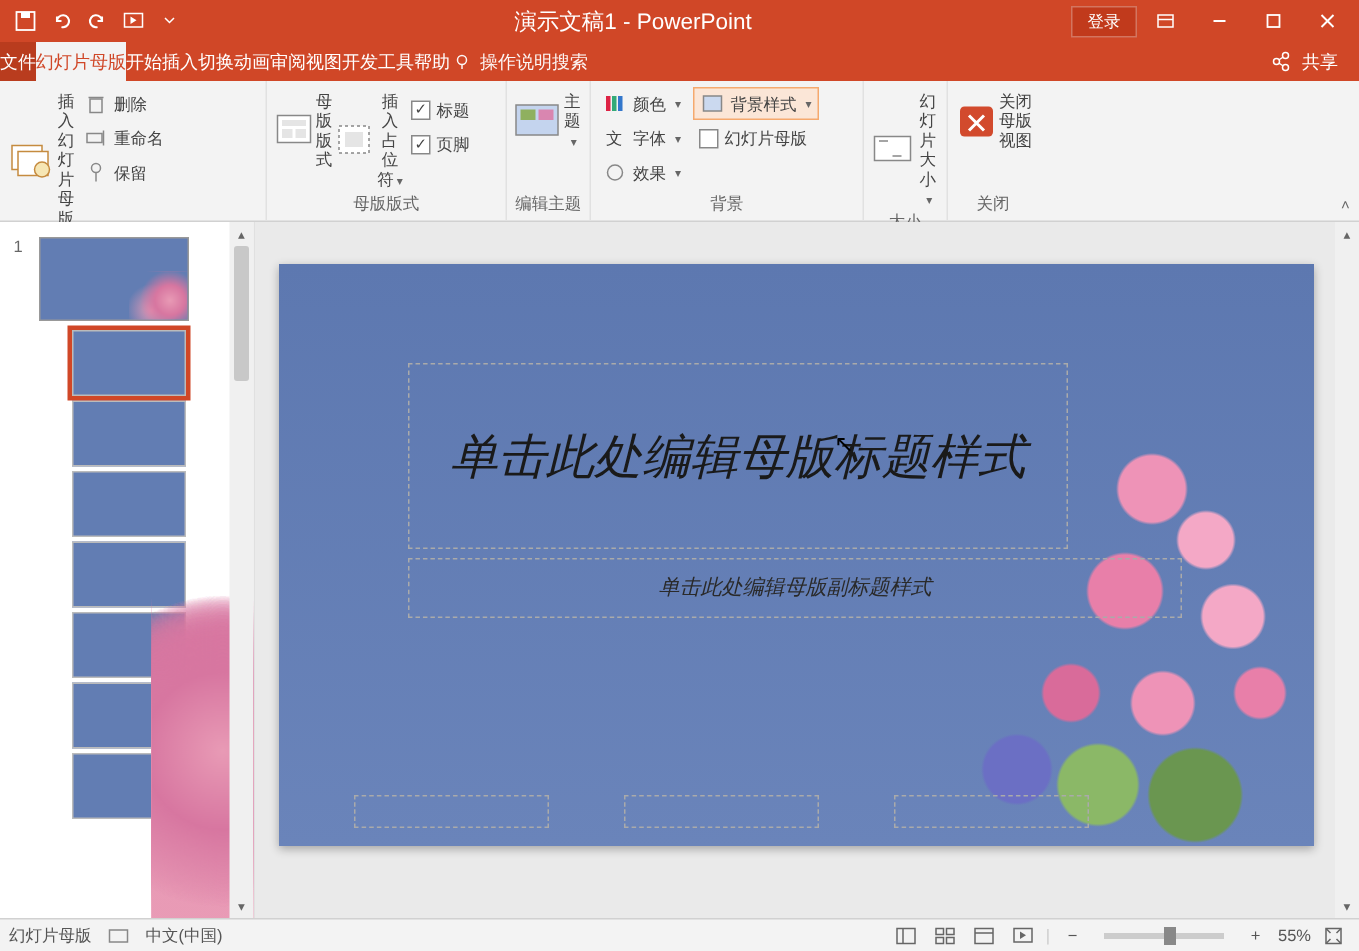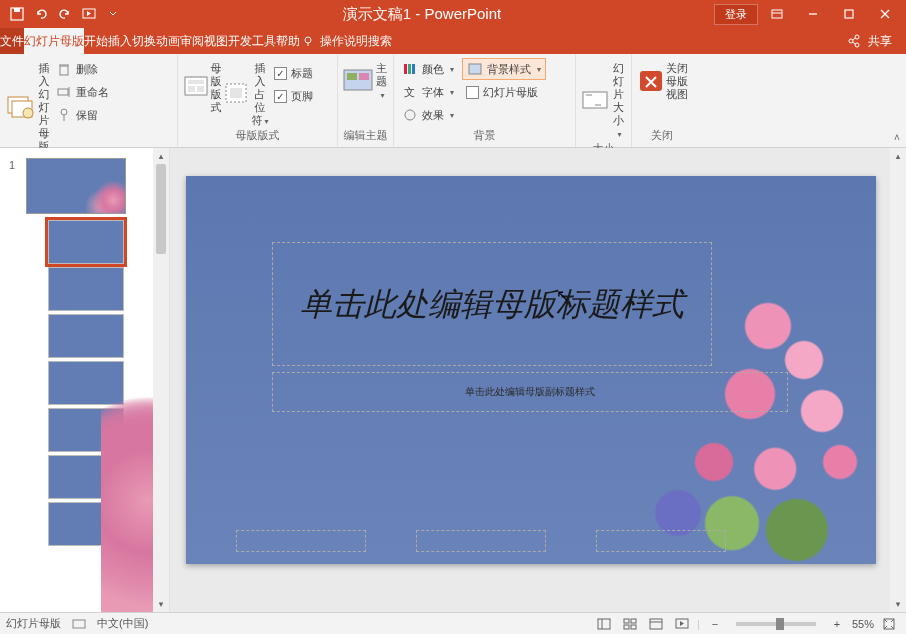--- a/index.html
+++ b/index.html
@@ -66,21 +66,21 @@
   radial-gradient(circle at 55% 70%, #d96b9a 0 18px, transparent 20px),
   radial-gradient(circle at 45% 85%, #6b6fc4 0 22px, transparent 24px),
   radial-gradient(circle at 72% 72%, #ee93b7 0 20px, transparent 22px),
   radial-gradient(circle at 90% 70%, #e87fa9 0 16px, transparent 18px),
   radial-gradient(circle at 60% 88%, #8bb867 0 26px, transparent 28px),
   radial-gradient(circle at 78% 90%, #6a9650 0 30px, transparent 32px); }
 .ph { position: absolute; border: 1px dashed #aaa; }
 .ph-title { left: 86px; top: 66px; width: 440px; height: 124px; display: flex; align-items: center; justify-content: center; font-style: italic; }
 .ph-title span { font-size: 32px; color: #1a1a1a; text-align: center; line-height: 42px; font-family: "SimSun", serif; }
 .ph-sub { left: 86px; top: 196px; width: 516px; height: 40px; display: flex; align-items: center; justify-content: center; }
-.ph-sub span { font-size: 10px; color: #2a2a2a; }
+.ph-sub span { font-size: 14px; color: #2a2a2a; font-style: italic; }
 .ph-small { bottom: 12px; height: 22px; width: 130px; }
 .cursor { position: absolute; left: 370px; top: 110px; font-size: 16px; color: #000; pointer-events: none; }
 
 
 .status-bar { height: 22px; background: #f3f3f3; border-top: 1px solid #d1d1d1; display: flex; align-items: center; font-size: 11px; color: #555; padding: 0 6px; }
 .status-left { display: flex; align-items: center; gap: 10px; }
 .status-right { margin-left: auto; display: flex; align-items: center; gap: 4px; }
 .view-btn { width: 22px; height: 18px; display: flex; align-items: center; justify-content: center; cursor: pointer; }
 .zoom-slider { width: 80px; height: 4px; background: #ccc; position: relative; margin: 0 6px; }
 .zoom-slider .handle { position: absolute; left: 50%; top: -4px; width: 8px; height: 12px; background: #888; }

